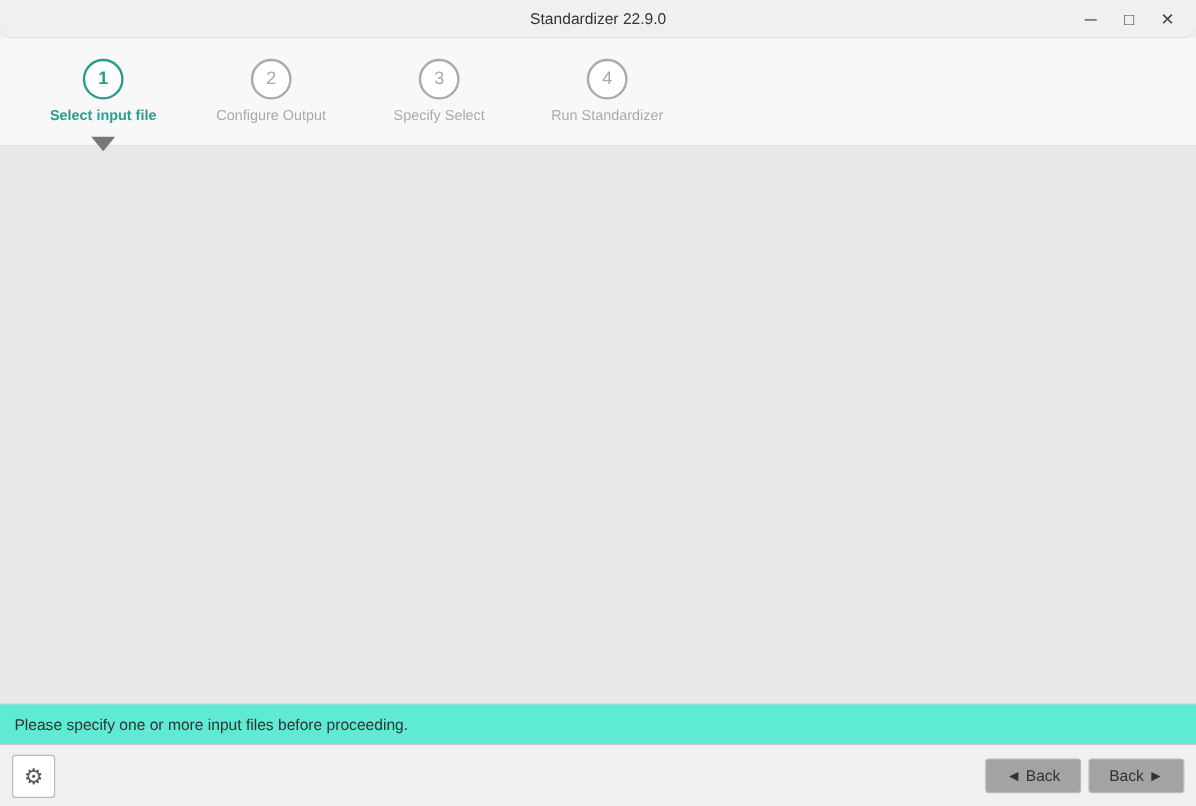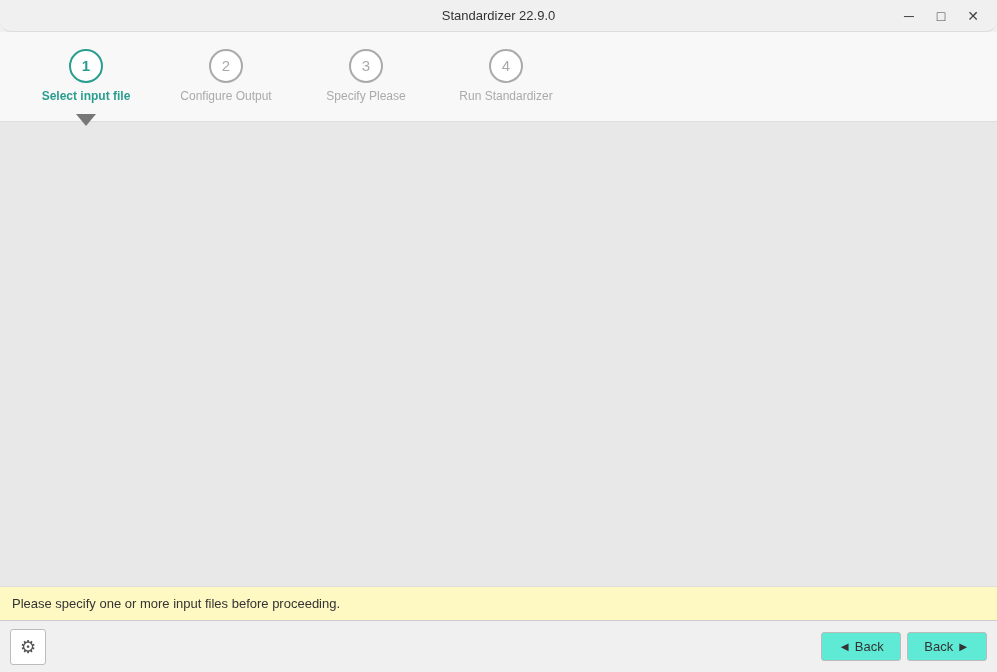--- a/index.html
+++ b/index.html
@@ -125,21 +125,21 @@
 
     
     .main-content {
       flex: 1;
       background: #e8e8e8;
       overflow: hidden;
     }
 
     
     .statusbar {
-      background: #fef9c3;
+      background: #5eead4;
       border-top: 1px solid #ddd;
       padding: 8px 12px;
       font-size: 13px;
       color: #333;
       flex-shrink: 0;
       height: 34px;
       display: flex;
       align-items: center;
     }
 
@@ -165,21 +165,21 @@
       border-radius: 3px;
       display: flex;
       align-items: center;
       justify-content: center;
       cursor: pointer;
       font-size: 18px;
       color: #555;
     }
 
     .nav-btn {
-      background: #5eead4;
+      background: #a3a3a3;
       border: 1px solid #bbb;
       border-radius: 3px;
       padding: 6px 16px;
       cursor: pointer;
       font-size: 13px;
       color: #333;
       display: flex;
       align-items: center;
       gap: 5px;
       min-width: 80px;
@@ -222,21 +222,21 @@
         <div class="step-circle">1</div>
         <div class="step-label">Select input file</div>
         <div class="step-arrow"></div>
       </div>
       <div class="step">
         <div class="step-circle">2</div>
         <div class="step-label">Configure Output</div>
       </div>
       <div class="step">
         <div class="step-circle">3</div>
-        <div class="step-label">Specify Please</div>
+        <div class="step-label">Specify Select</div>
       </div>
       <div class="step">
         <div class="step-circle">4</div>
         <div class="step-label">Run Standardizer</div>
       </div>
     </div>
 </div>
 
 <div class="main-content"></div>
 

